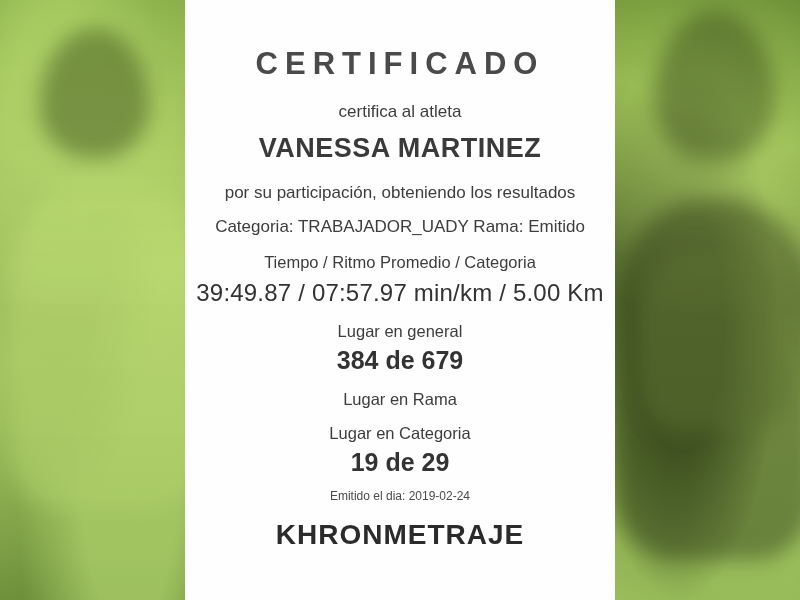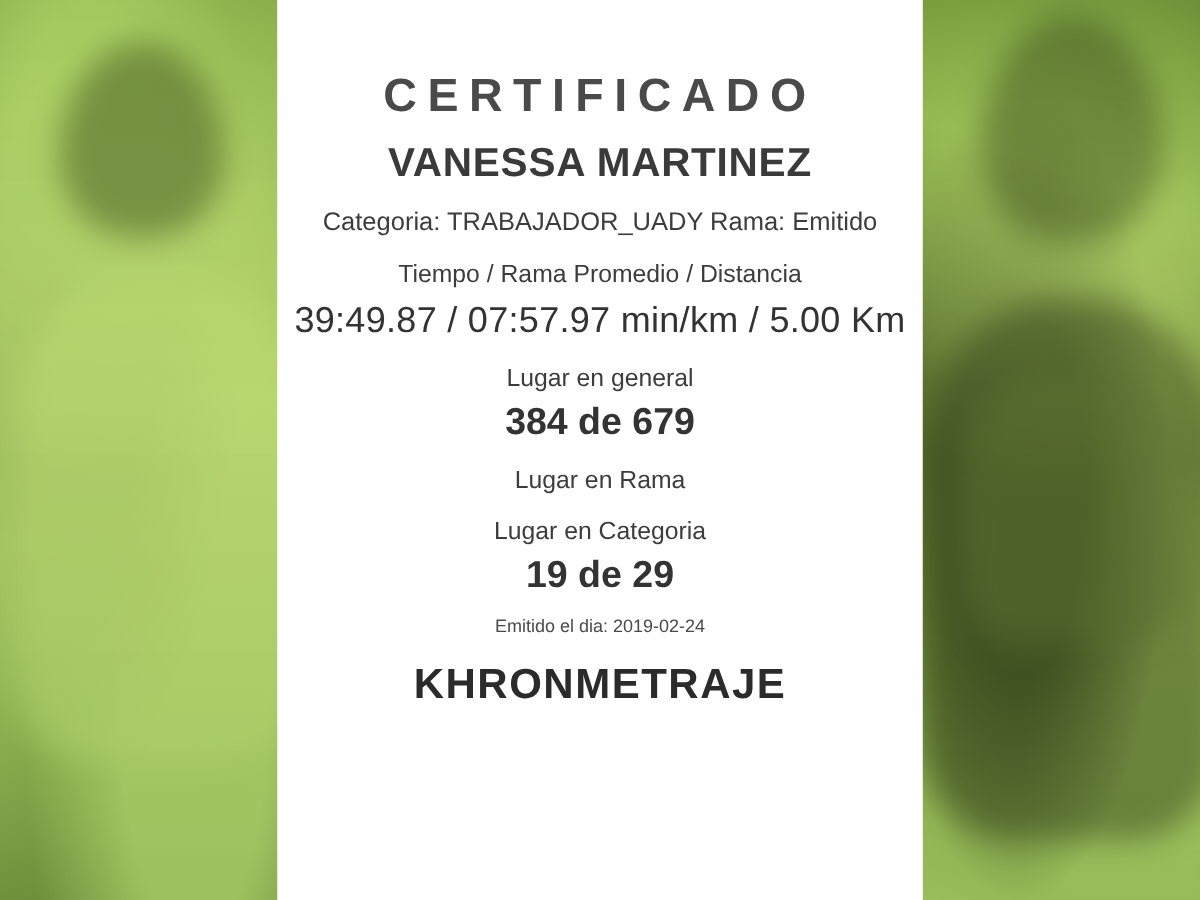--- a/index.html
+++ b/index.html
@@ -204,24 +204,26 @@
     <div class="figure-shade fig-body"></div>
     <div class="figure-shade fig-top"></div>
     <div class="green-wash"></div>
   </div>
 
   <div class="center-card"></div>
 
   <div class="content">
 
     <div class="title">CERTIFICADO</div>
+    <div class="certifies">certifica al atleta</div>
     <div class="athlete">VANESSA MARTINEZ</div>
+    <div class="participation">por su participación, obteniendo los resultados</div>
     <div class="category-line">Categoria: TRABAJADOR_UADY Rama: Emitido</div>
 
-    <div class="metrics-label">Tiempo / Rama Promedio / Distancia</div>
+    <div class="metrics-label">Tiempo / Ritmo Promedio / Categoria</div>
     <div class="metrics-value">39:49.87 / 07:57.97 min/km / 5.00 Km</div>
 
     <div class="place-label">Lugar en general</div>
     <div class="place-value">384 de 679</div>
 
     <div class="place-label">Lugar en Rama</div>
 
     <div class="place-label">Lugar en Categoria</div>
     <div class="place-value">19 de 29</div>
 

